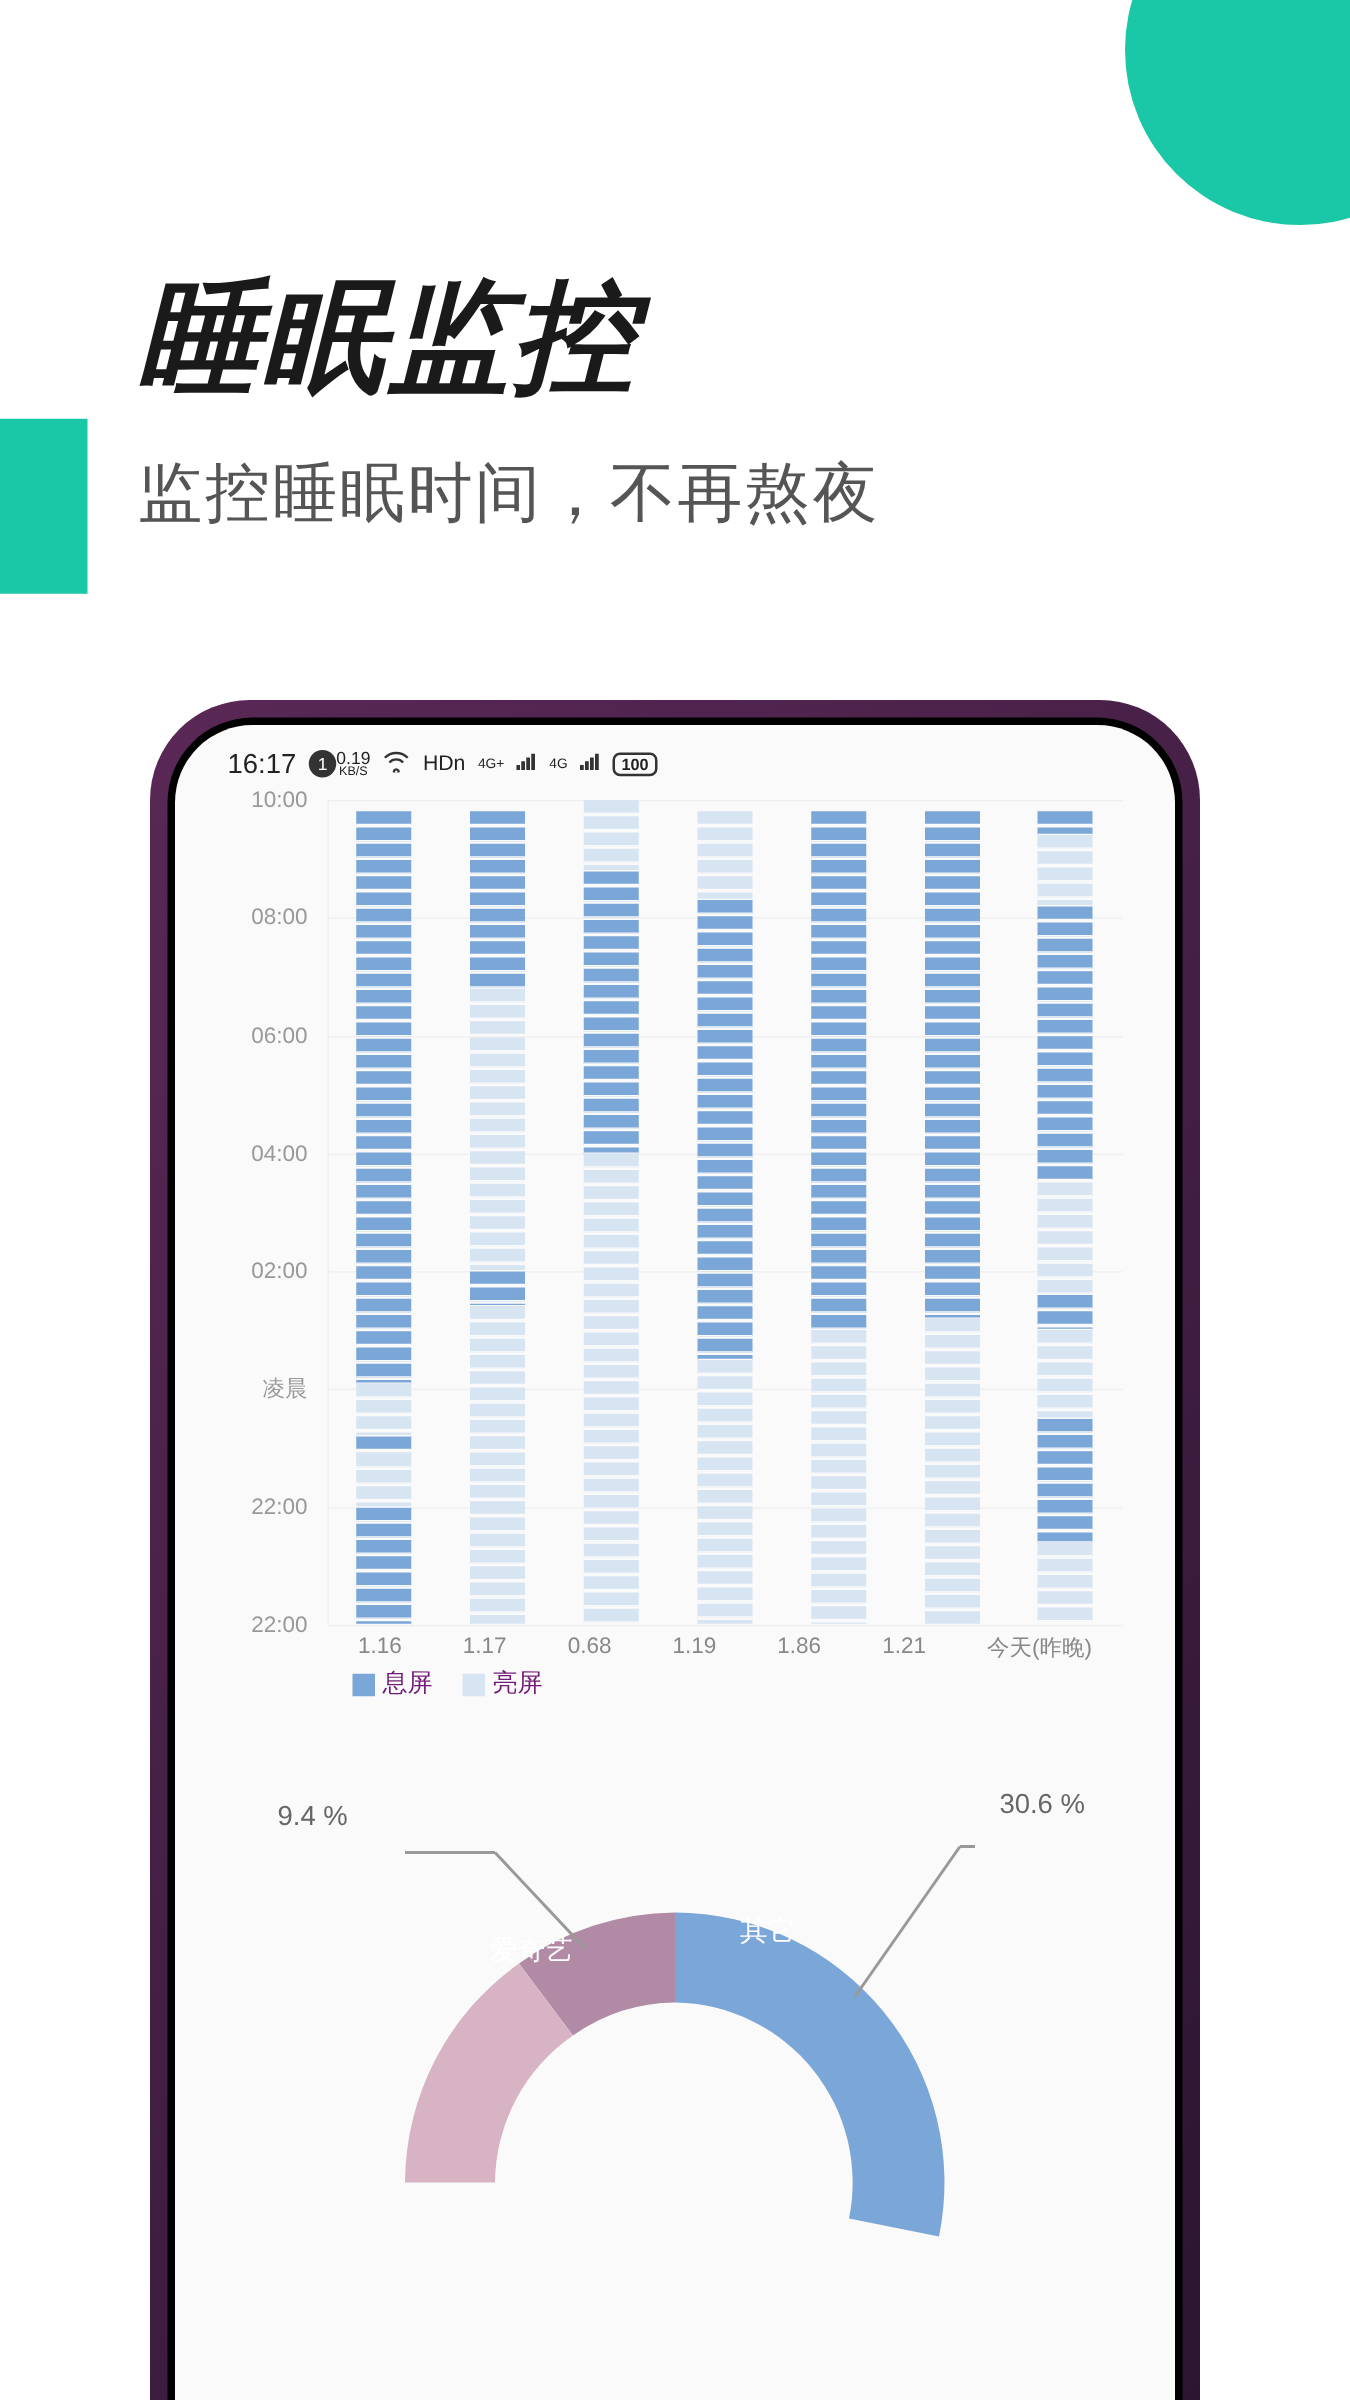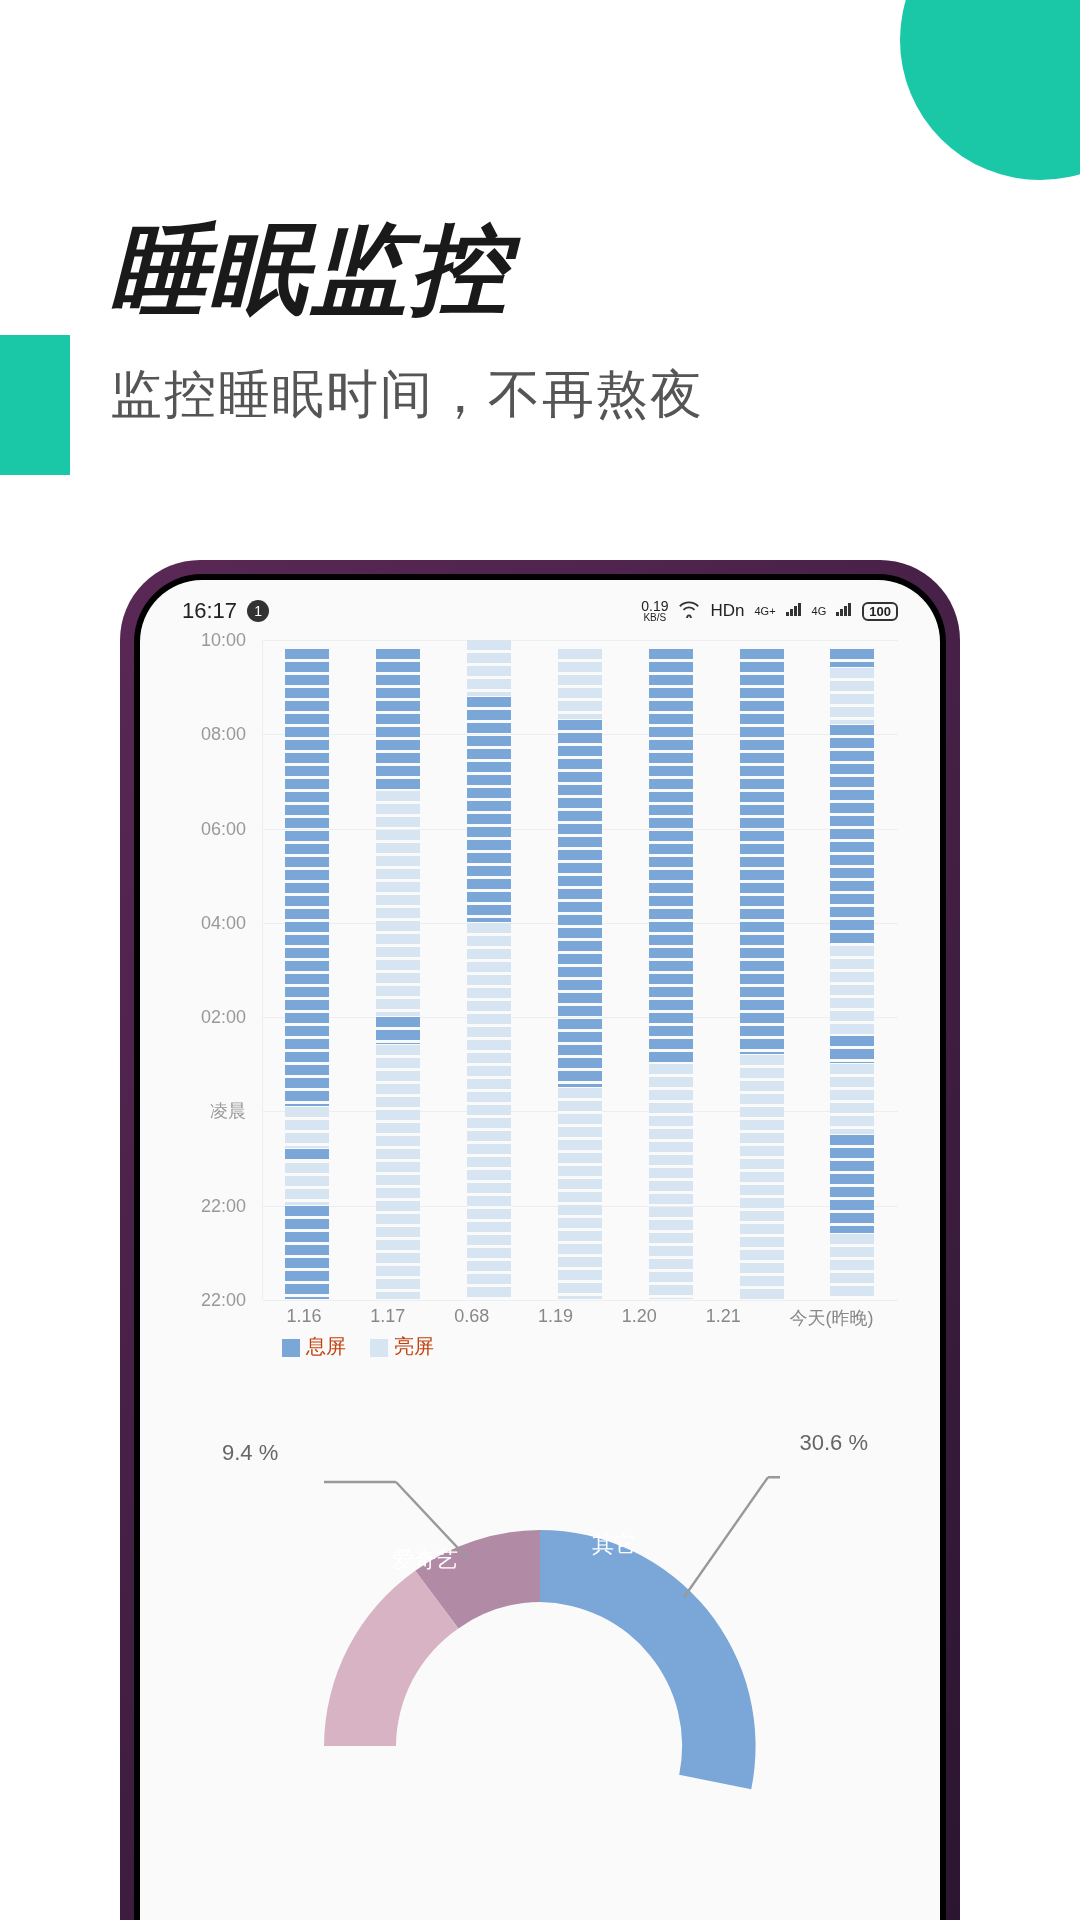--- a/index.html
+++ b/index.html
@@ -67,21 +67,21 @@
   width: 100%;
   height: 100%;
   background: #fafafa;
   border-radius: 62px 62px 0 0;
   overflow: hidden;
   position: relative;
 }
 .status-bar {
   display: flex;
   align-items: center;
-  justify-content: space-between;
+  justify-content: flex-start;
   padding: 18px 42px 6px 42px;
   font-size: 22px;
   color: #222;
 }
 .status-left { display: flex; align-items: center; gap: 10px; }
 .status-right { display: flex; align-items: center; gap: 10px; font-size: 17px; }
 .status-dot {
   width: 22px; height: 22px; border-radius: 50%; background: #333; color: #fff;
   display: flex; align-items: center; justify-content: center; font-size: 14px;
 }
@@ -160,21 +160,21 @@
   font-size: 18px;
   color: #888;
 }
 .legend {
   position: absolute;
   left: 100px;
   bottom: 0;
   display: flex;
   gap: 24px;
   font-size: 20px;
-  color: #c2410c;
+  color: #701a75;
   align-items: center;
 }
 .legend-swatch { width: 18px; height: 18px; display: inline-block; margin-right: 6px; vertical-align: middle; }
 
 .donut-wrap {
   position: relative;
   margin: 10px 42px 0 42px;
   height: 400px;
 }
 .donut-svg {
@@ -648,21 +648,21 @@
               <div class="block off" style="top: 80.2857px; height: 4.57143px;"></div>
               <div class="block on" style="top: 9.42857px; height: 11px;"></div>
               <div class="block on" style="top: 22.4286px; height: 5.85714px;"></div>
             </div>
           </div>
         <div class="x-labels">
             <span>1.16</span>
             <span>1.17</span>
             <span>0.68</span>
             <span>1.19</span>
-            <span>1.20</span>
+            <span>1.86</span>
             <span>1.21</span>
             <span>今天(昨晚)</span>
           </div>
         <div class="legend">
           <span><span class="legend-swatch on"></span><span>息屏</span></span>
           <span><span class="legend-swatch off"></span><span>亮屏</span></span>
         </div>
       </div>
 
 

